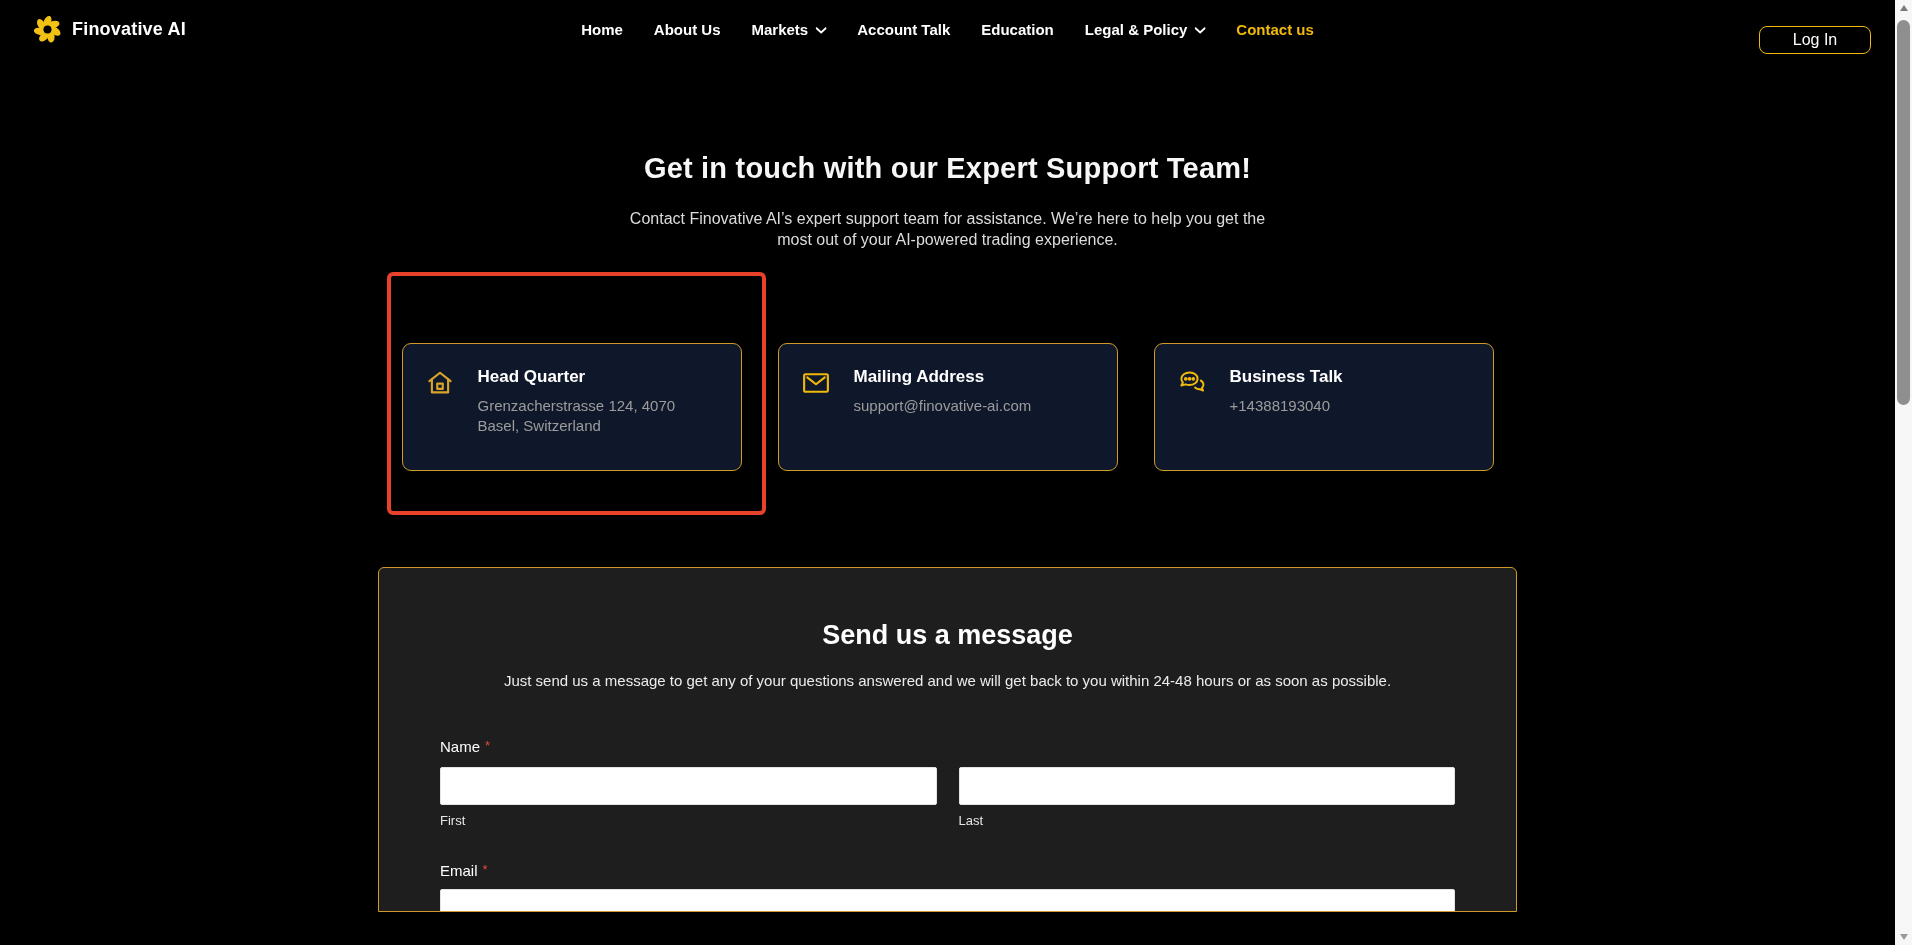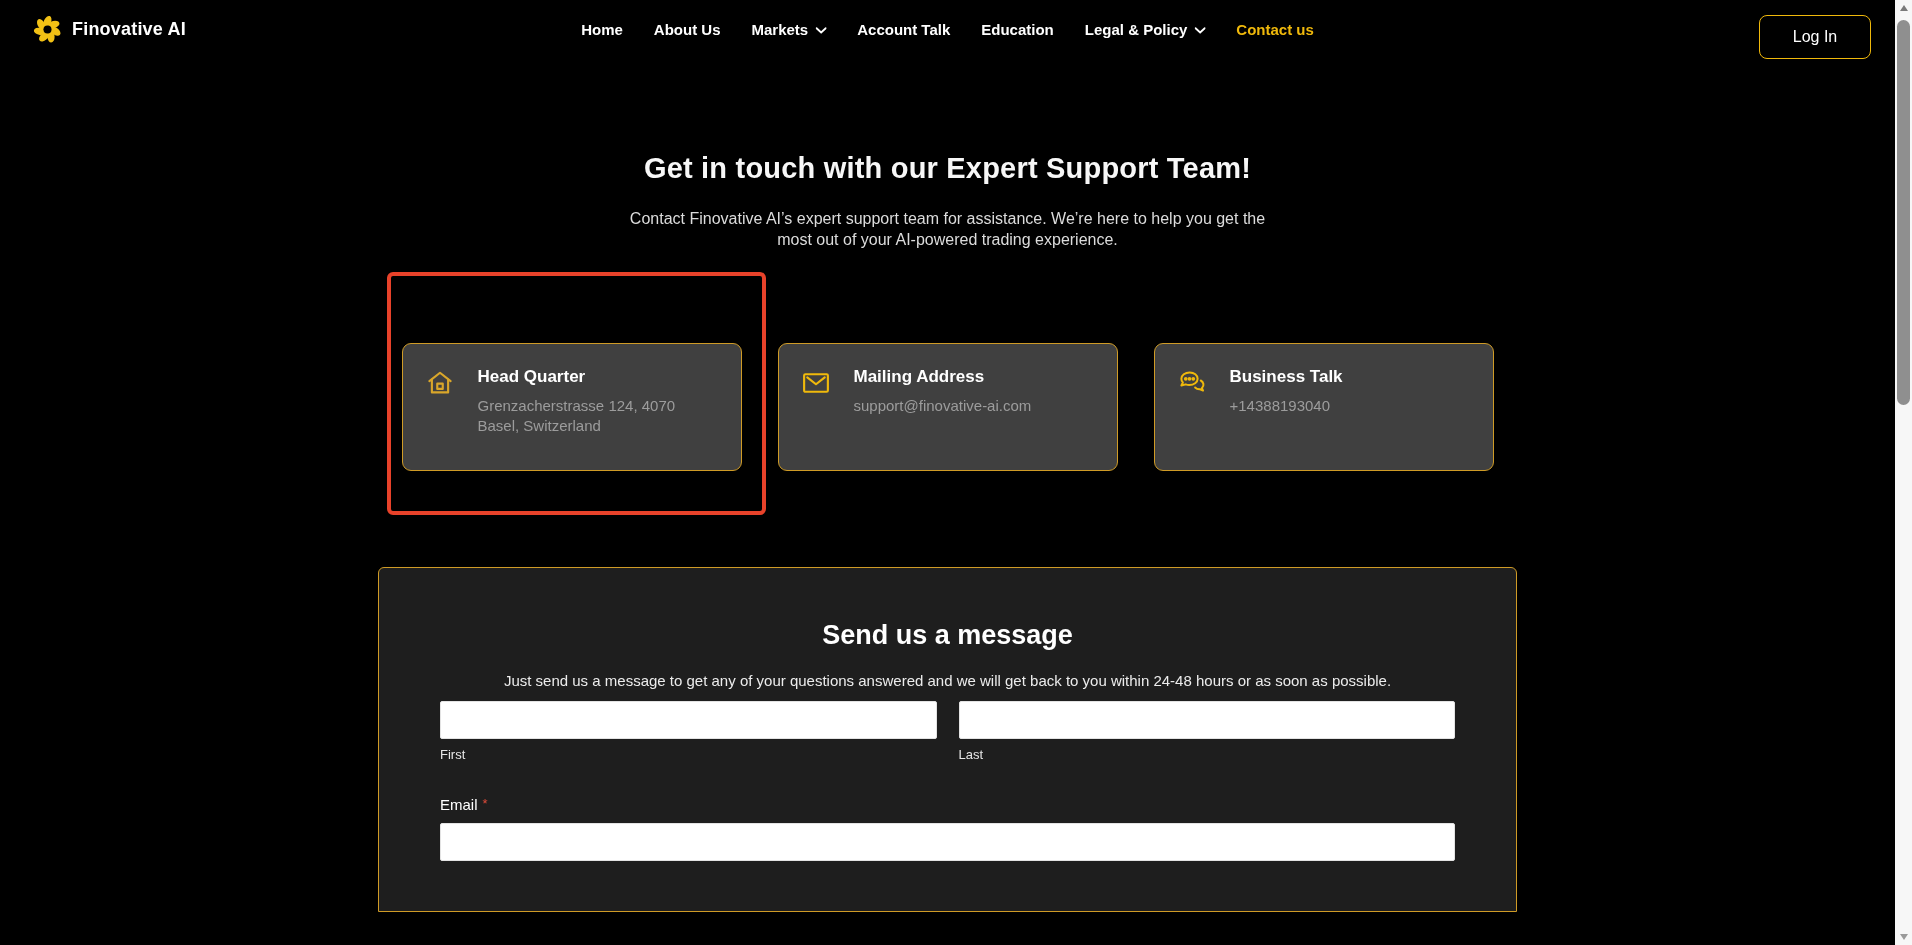--- a/index.html
+++ b/index.html
@@ -12,36 +12,36 @@
 
   
   .header{position:relative;height:58px;display:flex;align-items:center;padding:0 32px}
   .brand{display:flex;align-items:center;gap:9px;cursor:pointer}
   .brand-name{color:#fff;font-weight:700;font-size:18px;letter-spacing:.2px}
   .nav{position:absolute;left:50%;transform:translateX(-50%);top:0;height:58px;
        display:flex;align-items:center;gap:31px}
   .nav-item{color:#fff;font-weight:700;font-size:15px;display:flex;align-items:center;gap:7px;cursor:pointer;white-space:nowrap}
   .nav-item.active{color:#f0b90b}
   .chev{display:inline-flex;margin-top:2px}
-  .login-btn{position:absolute;right:24px;top:15px;width:112px;height:44px;
+  .login-btn{position:absolute;right:24px;top:26px;width:112px;height:28px;
        background:transparent;border:1px solid #f0b90b;border-radius:8px;
        color:#fff;font-size:16px;font-family:"Liberation Sans",sans-serif;cursor:pointer}
 
   
   .hero{text-align:center}
   .hero-title{margin:94px auto 16px;max-width:640px;color:#f7f7f7;
        font-size:29px;font-weight:700;line-height:1.14;letter-spacing:.2px}
   .hero-sub{margin:24px auto 0;max-width:655px;color:#dcdcdc;font-size:16px;line-height:1.3}
 
   
   .cards-row{display:flex;justify-content:center;gap:36px;margin-top:92px}
   .card-wrap{position:relative}
   .highlight-box{position:absolute;left:-15px;right:-24px;top:-71px;bottom:-44px;
        border:4px solid #e8422a;border-radius:6px;pointer-events:none}
-  .card{width:340px;height:128px;box-sizing:border-box;background:#404040;
+  .card{width:340px;height:128px;box-sizing:border-box;background:#0f172a;
        border:1px solid #cf9b26;border-radius:9px;padding:23px 22px;display:flex;gap:23px}
   .card-icon{flex:none;width:30px;height:30px;margin-top:1px}
   .card-title{color:#fff;font-weight:700;font-size:17px}
   .card-text{color:#9c9c9c;font-size:15px;line-height:1.35;margin-top:9px}
 
   
   .form-section{width:1139px;height:345px;box-sizing:border-box;margin:96px auto 0;
        background:#1e1e1e;border:1px solid #cf9b26;border-radius:6px 6px 0 0;
        padding:52px 61px 0;overflow:hidden}
   .form-title{text-align:center;color:#fff;font-weight:700;font-size:27px;margin:0}
@@ -192,20 +192,23 @@
         <div class="card-title">Business Talk</div>
         <div class="card-text">+14388193040</div>
       </span>
     </div>
   </div>
 
   <div class="form-section">
     <h2 class="form-title">Send us a message</h2>
     <p class="form-sub">Just send us a message to get any of your questions answered and we will get back to you within 24-48 hours or as soon as possible.</p>
 
+    <label class="field-label">
+      <span>Name</span><span class="req">*</span>
+    </label>
     <div class="name-row">
       <div class="name-col">
         <input class="text-input" type="text" value="" style="">
         <div class="sub-hint">First</div>
       </div>
       <div class="name-col">
         <input class="text-input" type="text" value="" style="">
         <div class="sub-hint">Last</div>
       </div>
     </div>

